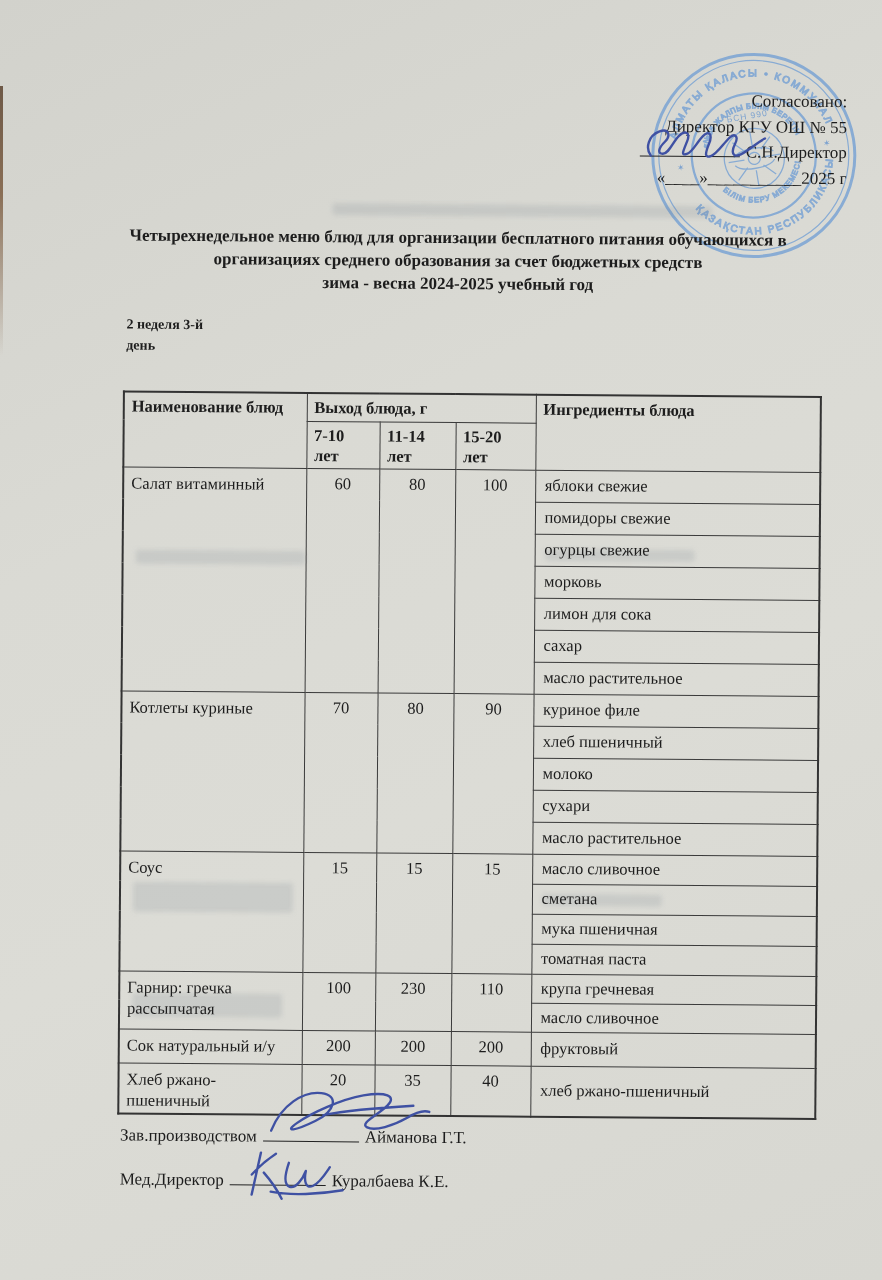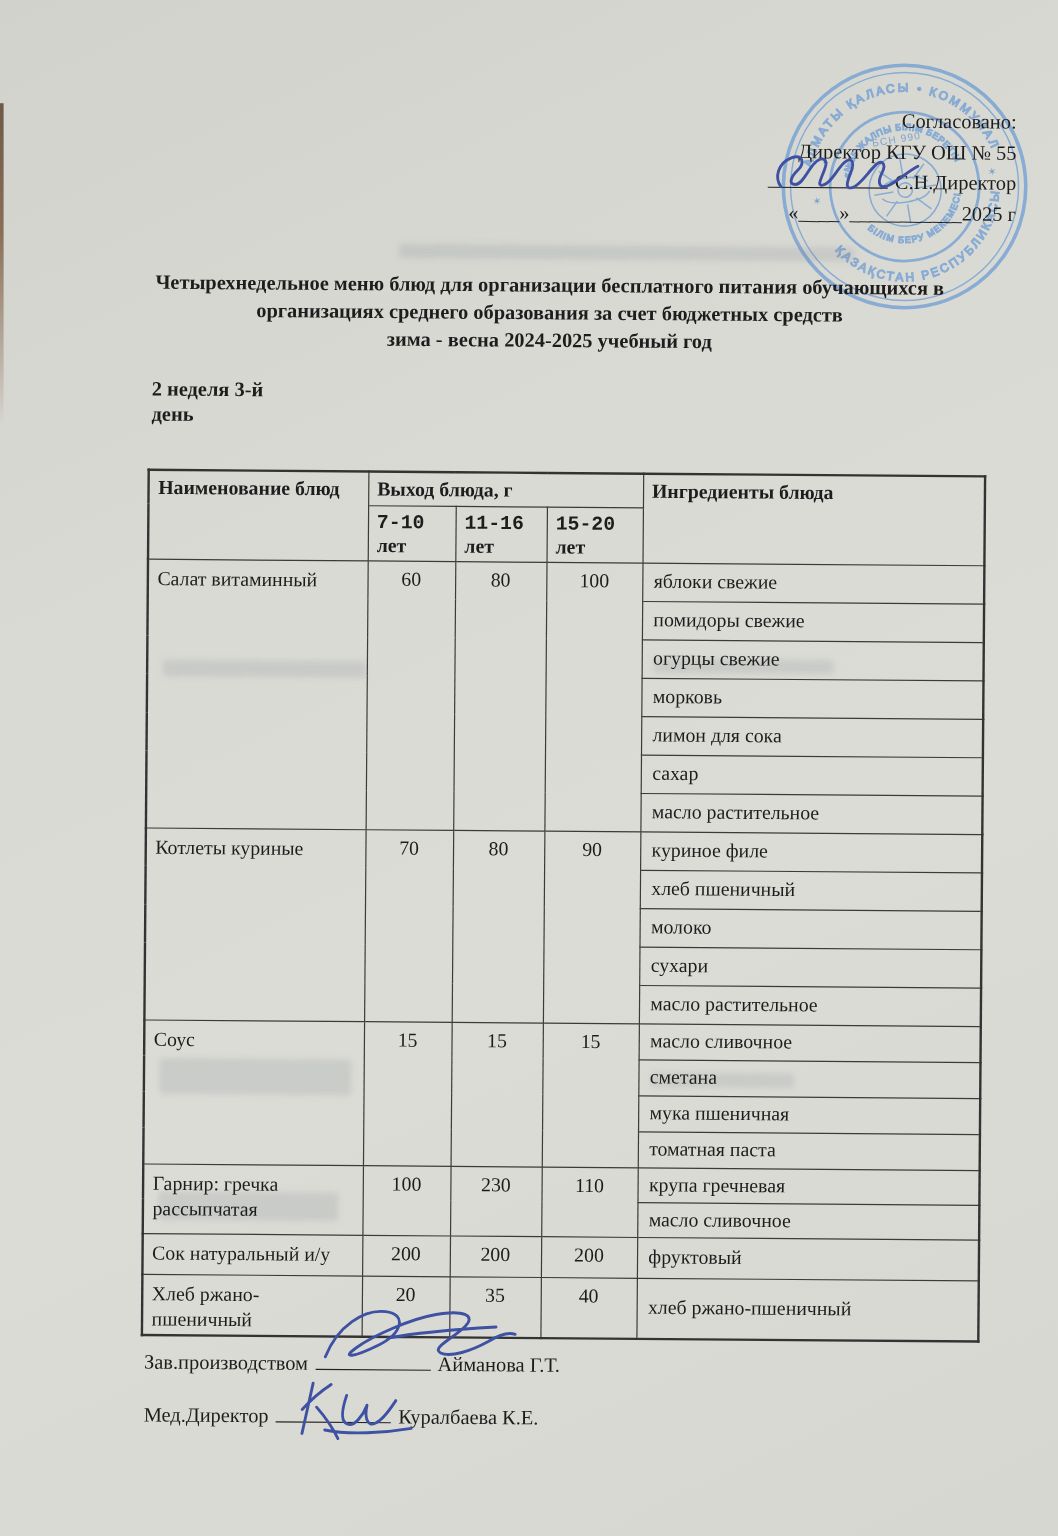--- a/index.html
+++ b/index.html
@@ -16,36 +16,36 @@
             font-size:17px;line-height:25.5px;z-index:5;}
   .uline{display:inline-block;border-bottom:1.4px solid #222;height:13px;vertical-align:baseline;}
   .u100{width:100px;margin-right:6px;}
   
   .stamp{position:absolute;left:642px;top:44px;width:218px;height:218px;opacity:.85;z-index:1;}
   .stamp text{font-family:"Liberation Sans","DejaVu Sans",sans-serif;fill:#6d99cf;}
 
   
   .title{position:absolute;left:98px;top:226px;width:716px;text-align:center;
          font-weight:bold;font-size:17px;line-height:23px;z-index:4;}
-  .week{position:absolute;left:125px;top:316px;font-weight:bold;font-size:17px;line-height:21px;z-index:4;}
+  .week{position:absolute;left:125px;top:316px;font-weight:bold;font-size:14px;line-height:21px;z-index:4;}
 
   
   table.menu{position:absolute;left:122px;top:393px;width:697px;border-collapse:collapse;
              table-layout:fixed;z-index:4;background:transparent;}
   table.menu{border:2.2px solid #333;}
   .menu th,.menu td{border:1.5px solid #3b3b3b;font-size:16.5px;font-weight:normal;
                     padding:2px 7px;overflow:hidden;}
   .menu th{font-weight:bold;text-align:left;vertical-align:top;padding-top:4px;}
   .menu td.dish{vertical-align:top;padding-top:5px;line-height:21px;}
   .menu td.num{text-align:center;vertical-align:top;padding-top:5px;}
   .menu td.ing{vertical-align:middle;padding-left:9px;}
   tr.h1{height:28px;} tr.h2{height:46px;}
   tr.rs{height:32px;} tr.rk{height:32px;} tr.rc{height:30px;}
   tr.rg{height:29px;} tr.rj{height:34px;} tr.rb{height:44px;}
-  .age .r{display:block;font-family:Liberation Mono, monospace;} .age .u{display:block;}
+  .age .r{display:block;} .age .u{display:block;}
 
   
   .footer-line{position:absolute;left:125px;font-size:17px;z-index:4;}
   .f1{top:1128px;} .f2{top:1172px;}
   .fu{width:96px;margin:0 6px;}
 
   .sig{position:absolute;z-index:6;}
   .sig path{fill:none;stroke:#3f51a3;stroke-width:2.4;stroke-linecap:round;stroke-linejoin:round;}
 
   
@@ -143,21 +143,21 @@
           <th rowspan="2">Наименование блюд</th>
           <th colspan="3">Выход блюда, г</th>
           <th rowspan="2">Ингредиенты блюда</th>
         </tr>
         <tr class="h2">
           <th class="age">
               <span class="r">7-10</span>
               <span class="u">лет</span>
             </th>
           <th class="age">
-              <span class="r">11-16</span>
+              <span class="r">11-14</span>
               <span class="u">лет</span>
             </th>
           <th class="age">
               <span class="r">15-20</span>
               <span class="u">лет</span>
             </th>
         </tr>
       </thead>
       <tbody>
 

